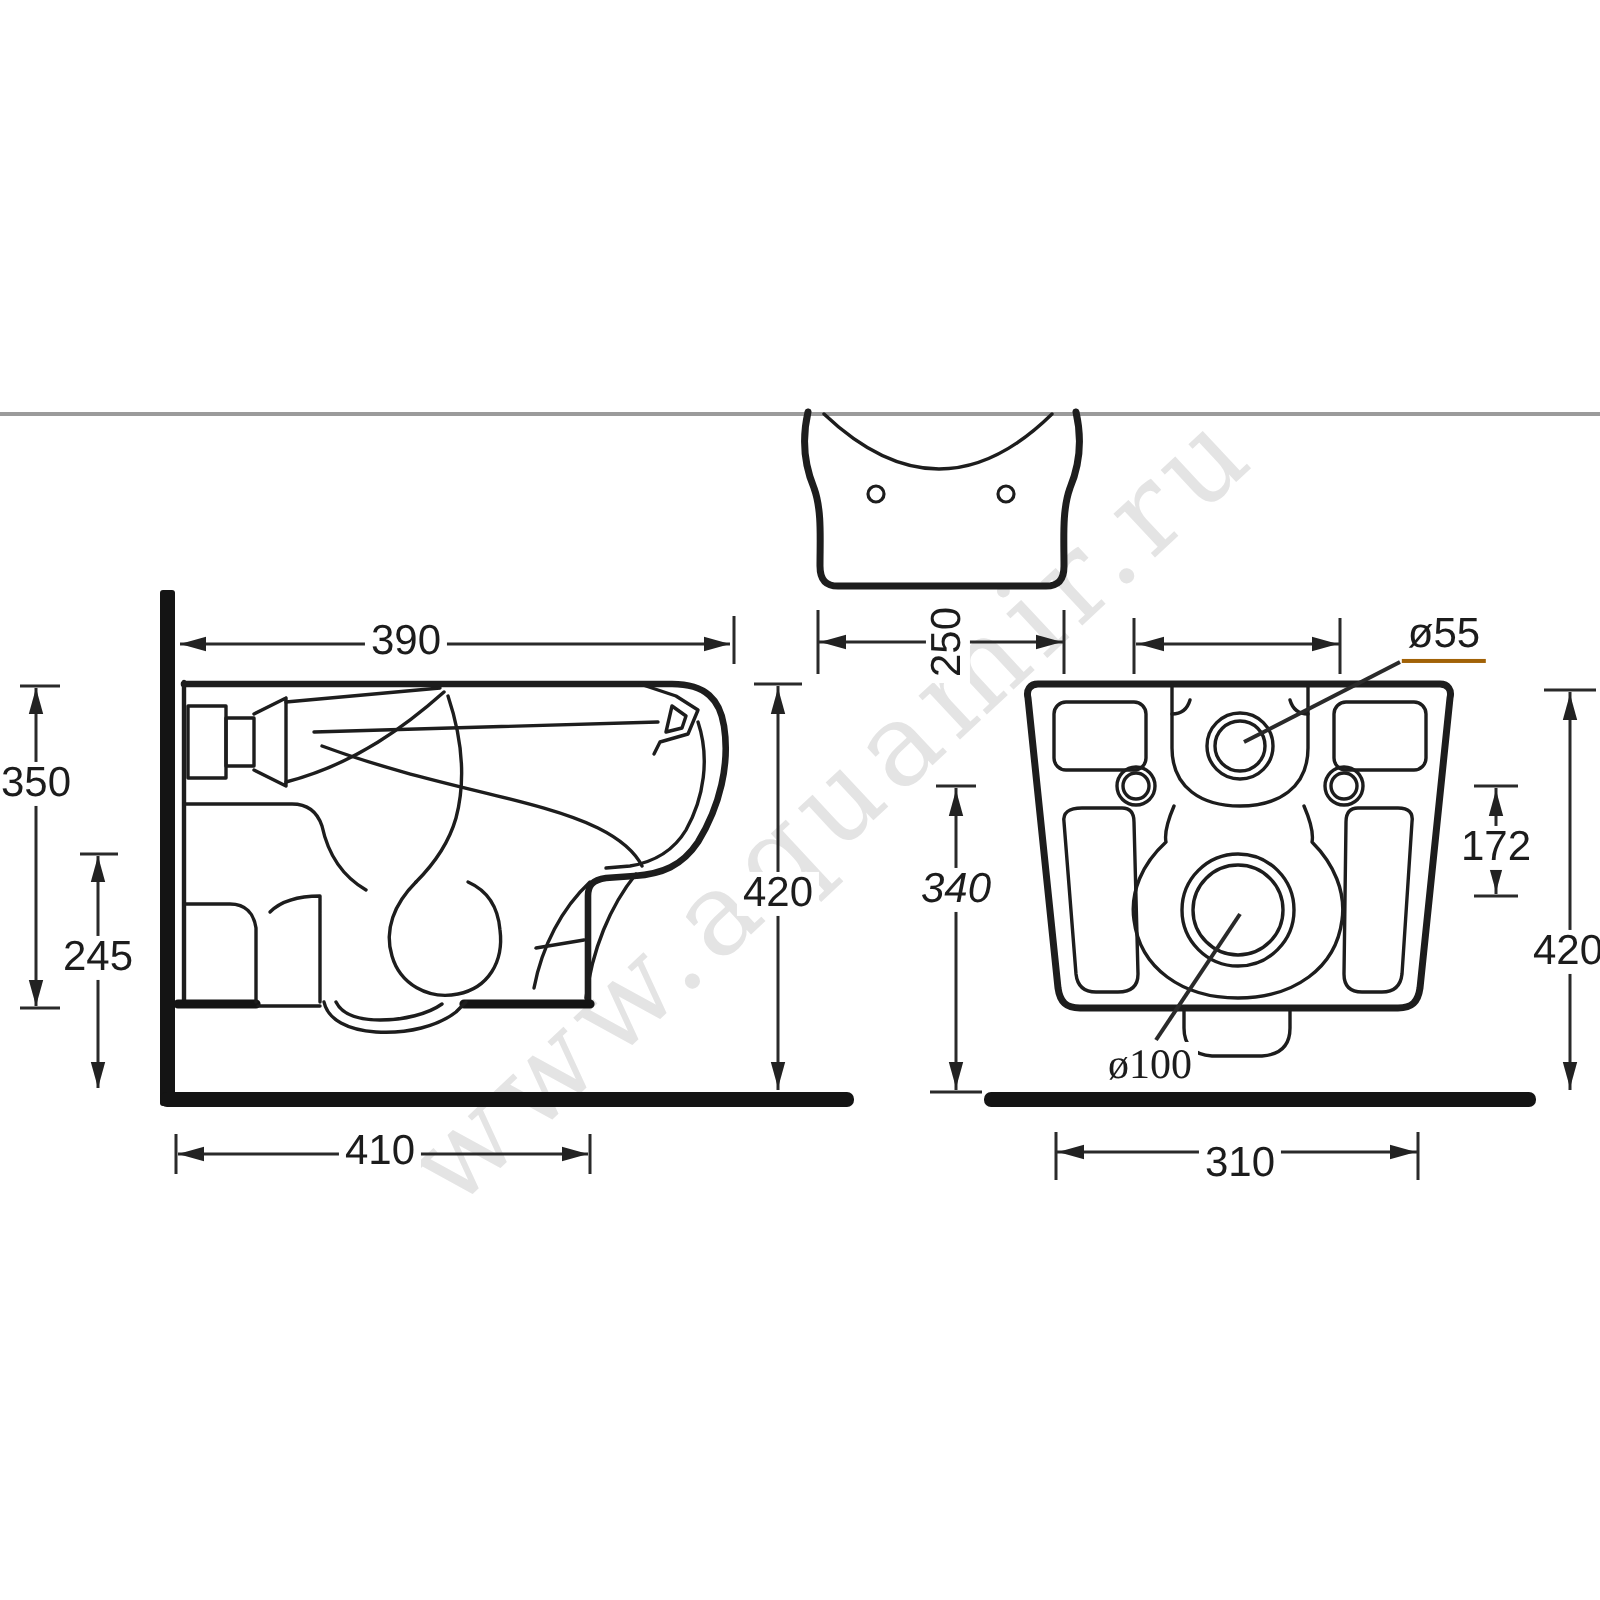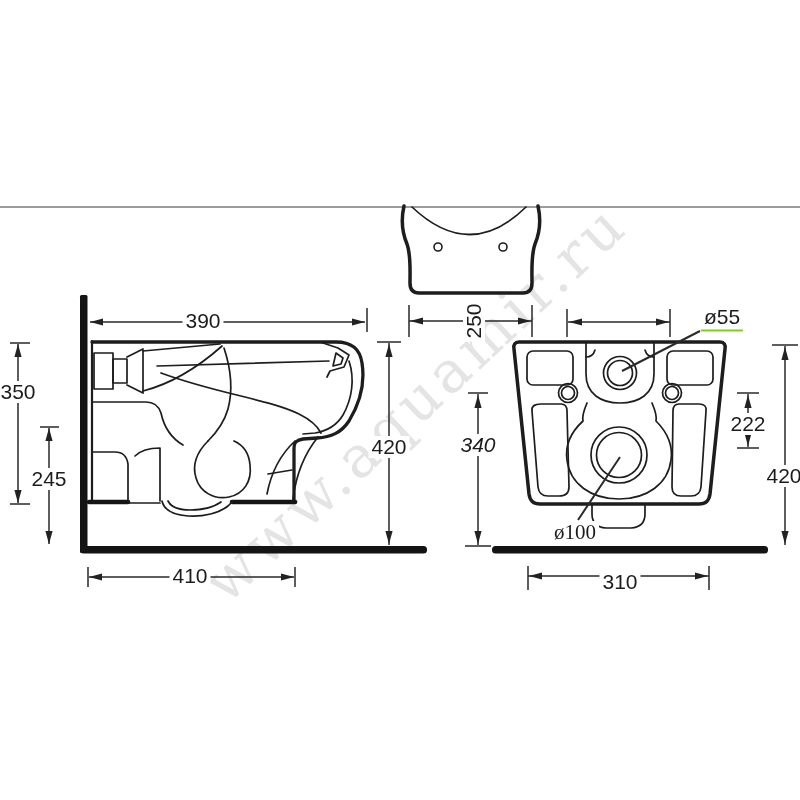--- a/index.html
+++ b/index.html
@@ -4,21 +4,21 @@
 <style>
   html,body{margin:0;padding:0;background:#ffffff;width:800px;height:800px;overflow:hidden;}
   .stage{position:relative;width:800px;height:800px;background:#ffffff;font-family:"Liberation Sans",sans-serif;}
   .wm{position:absolute;left:415px;top:403px;transform:translate(-50%,-50%) rotate(-43deg);
       font-family:"DejaVu Serif",serif;font-size:58px;letter-spacing:5px;color:#e4e4e4;
       white-space:nowrap;user-select:none;}
   svg{position:absolute;left:0;top:0;}
   .dim-label{position:absolute;transform:translate(-50%,-50%);font-size:21px;color:#1c1c1c;
       background:#ffffff;line-height:1.05;padding:0 3px;white-space:nowrap;}
   .dim-label.rot{transform:translate(-50%,-50%) rotate(-90deg);}
-  .dim-label.callout-ul{border-bottom:2px solid #84cc16;padding-bottom:1px;}
+  .dim-label.callout-ul{border-bottom:2px solid #a16207;padding-bottom:1px;}
   .ln{stroke:#2a2a2a;stroke-width:1.5;fill:none;}
   .thin{stroke:#1d1d1d;stroke-width:1.7;fill:none;stroke-linejoin:round;stroke-linecap:round;}
   .thick{stroke:#1d1d1d;stroke-width:3.3;fill:none;stroke-linejoin:round;stroke-linecap:round;}
   .heavy{stroke:#141414;stroke-width:4.6;fill:none;stroke-linecap:round;}
   .ah{fill:#222222;stroke:none;}
   .bar{fill:#141414;}
 </style>
 </head>
 <body>
 
@@ -163,18 +163,18 @@
   </svg>
 
   <div class="dim-label" style="left:203px;top:321px;">390</div>
   <div class="dim-label" style="left:18px;top:392px;">350</div>
   <div class="dim-label" style="left:49px;top:479px;">245</div>
   <div class="dim-label" style="left:389px;top:447px;">420</div>
   <div class="dim-label" style="left:190px;top:576px;">410</div>
   <div class="dim-label rot" style="left:474px;top:321px;">250</div>
   <div class="dim-label callout-ul" style="left:722px;top:319px;">ø55</div>
   <div class="dim-label" style="left:478px;top:445px;font-style:italic;">340</div>
-  <div class="dim-label" style="left:748px;top:424px;">222</div>
+  <div class="dim-label" style="left:748px;top:424px;">172</div>
   <div class="dim-label" style="left:784px;top:476px;">420</div>
   <div class="dim-label" style="left:575px;top:532px;font-family:Liberation Serif, serif;">ø100</div>
   <div class="dim-label" style="left:620px;top:582px;">310</div>
 
 </div>
 
 </body></html>

